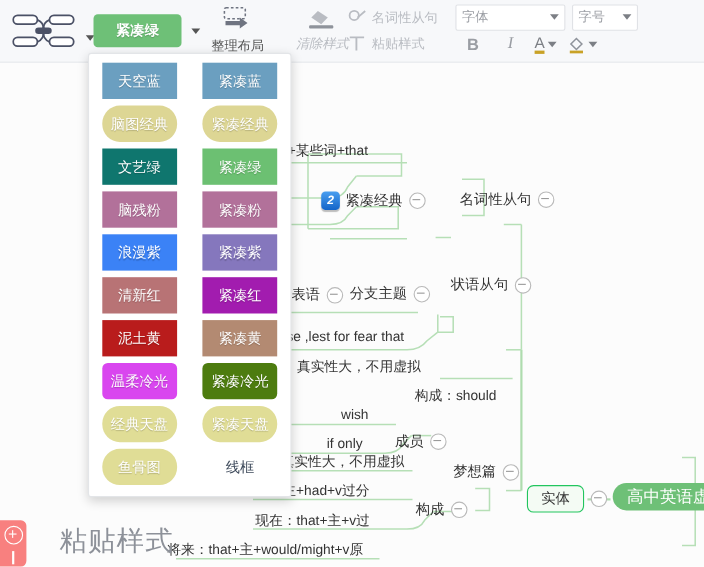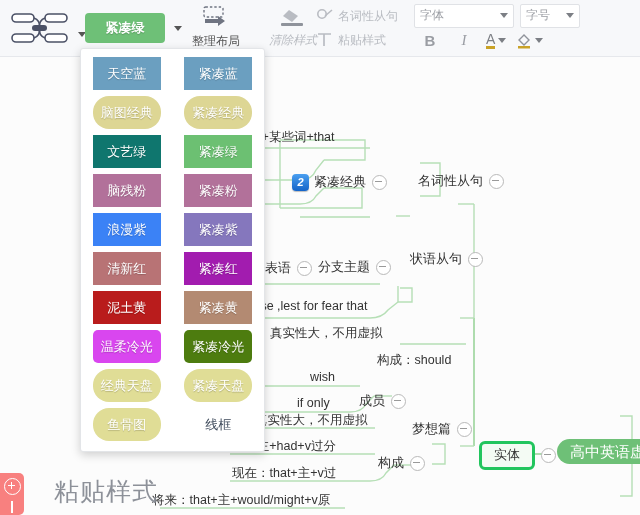--- a/index.html
+++ b/index.html
@@ -15,21 +15,21 @@
   .node{position:absolute;white-space:nowrap;font-size:13px;color:#333;line-height:1.15;}
   .node .txt{display:inline-block;vertical-align:middle;}
   .badge{display:inline-block;vertical-align:middle;width:17px;height:17px;border-radius:4px;
     color:#fff;font-style:italic;font-weight:bold;font-size:11px;text-align:center;line-height:17px;margin-right:5px;}
   .badge.b2{background:linear-gradient(#4a9ff0,#1464c8);box-shadow:0 1px 1px rgba(0,0,0,.25);}
   .badge.b3{background:linear-gradient(#4dc04d,#179117);box-shadow:0 1px 1px rgba(0,0,0,.25);}
   .collapse{display:inline-block;vertical-align:middle;width:13px;height:13px;border-radius:50%;
     border:1px solid #b9b9b9;margin-left:6px;position:relative;background:#fff;}
   .collapse::before{content:"";position:absolute;left:2px;top:5px;width:7px;height:1px;background:#9a9a9a;}
   .pill{display:inline-block;padding:4px 13px;border-radius:14px;background:#6ec077;color:#fff;font-size:15px;}
-  .boxnode{display:inline-block;padding:4px 12px;border:3px solid #22c55e;border-radius:6px;background:#f4fbf4;font-size:13px;color:#333;}
+  .boxnode{display:inline-block;padding:4px 12px;border:1px solid #22c55e;border-radius:6px;background:#f4fbf4;font-size:13px;color:#333;}
   .leaf{font-size:12.5px;color:#333;}
   
   #toolbar{position:absolute;left:0;top:0;width:640px;height:56px;background:#f7f8fa;border-bottom:1px solid #e6e8ec;}
   .tb-group{position:absolute;top:0;height:56px;display:flex;align-items:center;}
   .tb-btn{display:flex;flex-direction:column;align-items:center;justify-content:center;
      height:52px;padding:0 7px;font-size:12px;color:#555;cursor:pointer;}
   .tb-btn.dim{color:#b9bcc2;font-style:italic;}
   .tb-lbl{margin-top:3px;font-size:12px;}
   .caret{width:0;height:0;border-left:4px solid transparent;border-right:4px solid transparent;border-top:5px solid #555;display:inline-block;}
   .caret.sm{border-top-color:#7c7f85;}

